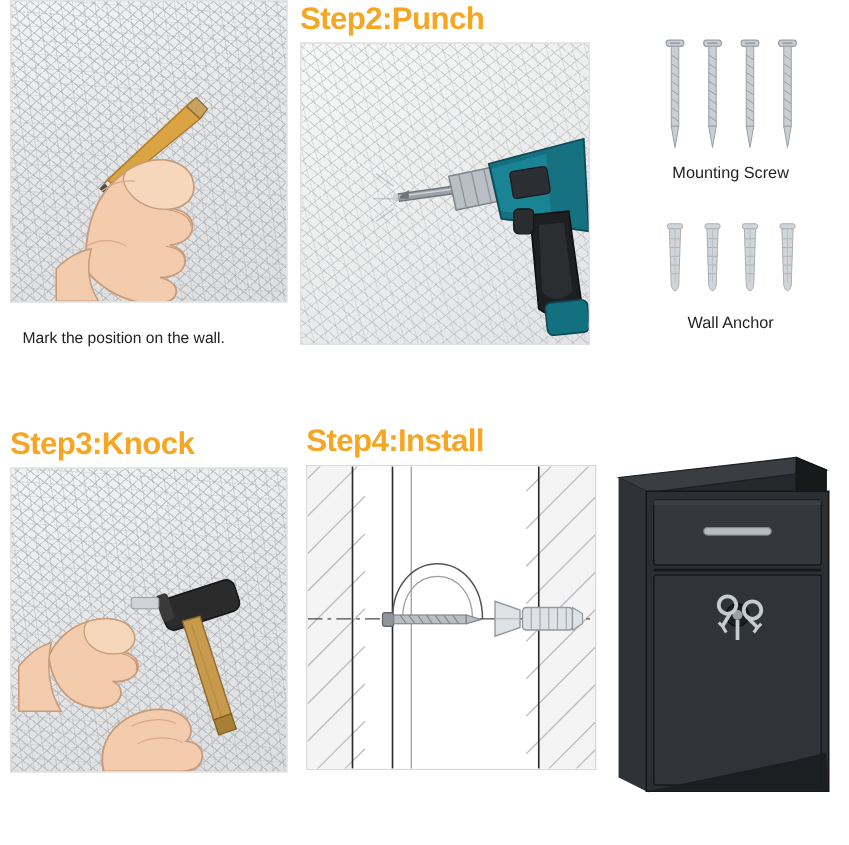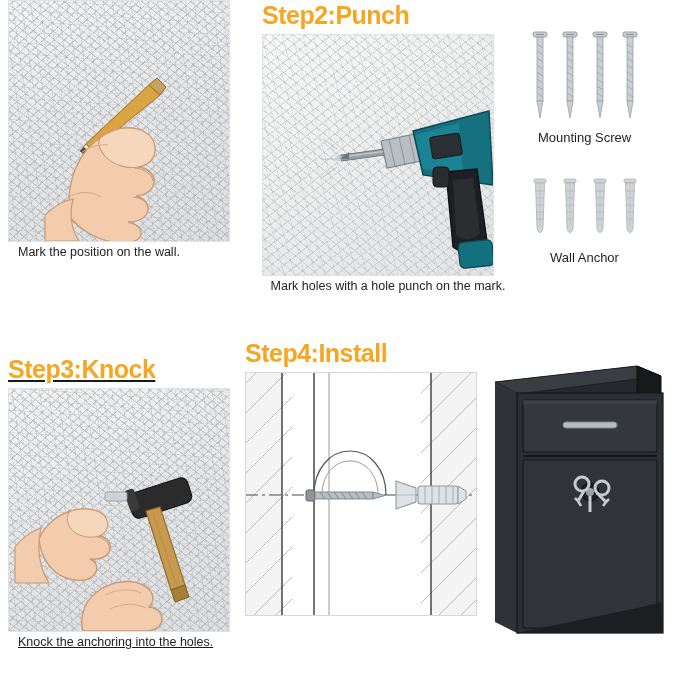--- a/index.html
+++ b/index.html
@@ -38,21 +38,21 @@
     position: relative;
     overflow: hidden;
     border: 1px solid #e2e2e2;
     background: #dedede;
   }
   .caption {
     font-size: 12.5px;
     line-height: 16px;
     color: #222;
     text-align: center;
-    margin-top: 2px;
+    margin-top: 20px;
   }
   .caption.left {
     text-align: left;
     padding-left: 10px;
   }
 
   
   .wall {
     position: absolute;
     inset: 0;
@@ -123,21 +123,21 @@
           <path d="M60,196 C70,190 82,190 92,196" fill="none" stroke="#d9a989" stroke-width="1"></path>
           <path d="M72,152 C80,146 90,143 99,144" fill="none" stroke="#d9a989" stroke-width="1"></path>
         </g>
 
         <path d="M36,240 L36,214 C44,206 54,200 64,198 C60,214 62,228 70,240 Z" fill="#f3ccad" stroke="#c99a77" stroke-width="1.2"></path>
       </svg>
     </div>
     <div class="caption left">Mark the position on the wall.</div>
   </div>
 
-  <div class="step" style="left:262px; top:0; width:252px;">
+  <div class="step" style="left:240px; top:0; width:252px;">
     <div class="step-title">Step2:Punch</div>
     <div class="photo" style="width:230px; height:240px;">
       <div class="wall lighter"></div>
       <svg viewBox="0 0 230 240" width="230" height="240" style="position:absolute;left:0;top:0;">
 
         <g>
           <rect x="78" y="117" width="44" height="6" fill="#9aa0a6" stroke="#6c7379" stroke-width="1" transform="rotate(-8 100 120)"></rect>
           <path d="M78,122 l46,-6" stroke="#cfd4d8" stroke-width="1.2" fill="none"></path>
           <polygon points="76,124 86,117 86,124" fill="#6f767c"></polygon>
         </g>
@@ -160,21 +160,20 @@
         </g>
 
         <g opacity=".6">
           <line x1="60" y1="104" x2="74" y2="114" stroke="#9aa0a6" stroke-width="1"></line>
           <line x1="58" y1="124" x2="74" y2="124" stroke="#9aa0a6" stroke-width="1"></line>
           <line x1="60" y1="142" x2="74" y2="132" stroke="#9aa0a6" stroke-width="1"></line>
           <circle cx="76" cy="123" r="3" fill="#bcc1c6"></circle>
         </g>
       </svg>
     </div>
-    <div class="caption">Mark holes with a hole punch on the mark.</div>
   </div>
 
   <div class="hardware" style="left:497px; top:178px; width:175px;">
     <div class="hw-row">
       <svg width="16" height="62" viewBox="0 0 16 62">
         <rect x="2" y="1" width="12" height="4" rx="1.5" fill="#d2d5d8" stroke="#a9aeb3" stroke-width=".8"></rect>
         <path d="M3.5,5 L12.5,5 L11,50 C10,56 6,56 5,50 Z" fill="#d2d5d8" stroke="#a9aeb3" stroke-width=".8"></path>
         <g stroke="#aeb3b8" stroke-width=".8">
           <line x1="4" y1="13" x2="12" y2="13"></line>
             <line x1="4" y1="20" x2="12" y2="20"></line>
@@ -287,21 +286,21 @@
             <line x1="5" y1="49" x2="11" y2="53"></line>
           <line x1="5" y1="56" x2="11" y2="60"></line>
             <line x1="5" y1="63" x2="11" y2="67"></line>
         </g>
         <polygon points="5,71 11,71 8,88" fill="#cbced2" stroke="#9aa0a6" stroke-width=".8"></polygon>
       </svg>
     </div>
     <div class="hw-label">Mounting Screw</div>
   </div>
 
-  <div class="step" style="left:8px; top:354px; width:210px;text-decoration:underline;">
+  <div class="step" style="left:8px; top:340px; width:210px;">
     <div class="step-title">Step3:Knock</div>
     <div class="photo" style="width:220px; height:242px;">
       <div class="wall"></div>
       <svg viewBox="0 0 220 242" width="220" height="242" style="position:absolute;left:0;top:0;">
 
         <g>
           <rect x="120" y="96" width="62" height="26" rx="7" fill="#2b2b2b" stroke="#161616" stroke-width="1.2" transform="rotate(-18 151 109)"></rect>
           <rect x="118" y="100" width="10" height="22" rx="3" fill="#3a3a3a" transform="rotate(-18 123 111)"></rect>
           <polygon points="137,122 151,118 176,196 162,201" fill="#c79a4e" stroke="#8d6a2c" stroke-width="1.1"></polygon>
           <line x1="144" y1="124" x2="168" y2="198" stroke="#b08535" stroke-width="1" opacity=".6"></line>
@@ -322,21 +321,20 @@
         <path d="M6,194 L6,158 C14,148 22,142 32,139 C28,158 30,178 40,194 Z" fill="#f3ccad" stroke="#c99a77" stroke-width="1.2"></path>
 
         <g>
           <path d="M74,242 C70,226 76,210 92,200 C106,192 122,190 134,196
                    C144,201 147,211 140,218 C150,219 155,226 152,234 C150,239 144,242 136,242 Z" fill="#f3ccad" stroke="#c99a77" stroke-width="1.4"></path>
           <path d="M96,206 C108,200 122,199 132,204" fill="none" stroke="#d9a989" stroke-width="1"></path>
           <path d="M101,220 C113,214 127,214 137,219" fill="none" stroke="#d9a989" stroke-width="1"></path>
         </g>
       </svg>
     </div>
-    <div class="caption left">Knock the anchoring into the holes.</div>
   </div>
 
   <div class="step" style="left:245px; top:338px; width:257px;">
     <div class="step-title">Step4:Install</div>
     <div class="photo" style="width:230px; height:242px; background:#ffffff; border-color:#d8d8d8;">
       <svg viewBox="0 0 230 242" width="230" height="242" style="position:absolute;left:0;top:0;">
         <rect x="0" y="0" width="230" height="242" fill="#ffffff"></rect>
 
         <rect x="0" y="0" width="36" height="242" fill="#f4f4f4"></rect>
         <g stroke="#b9bdc2" stroke-width="1">

